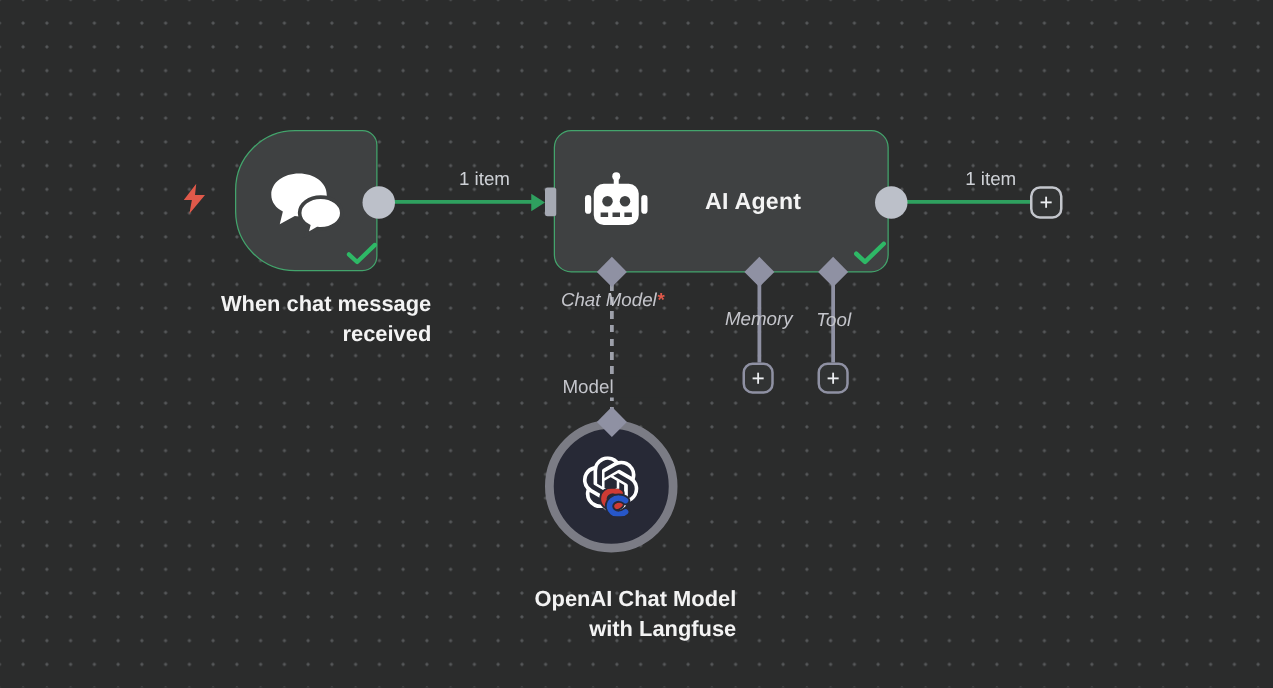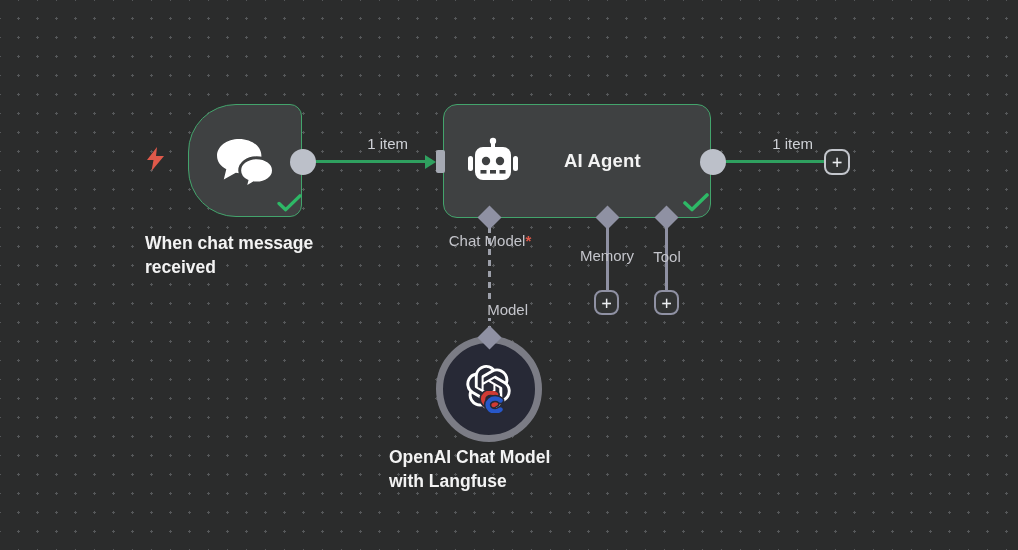--- a/index.html
+++ b/index.html
@@ -20,25 +20,25 @@
   .node-agent{left:443px;top:104px;width:268px;height:114px;border-radius:14px;}
   .node-model{
     left:436px;top:336px;width:106px;height:106px;border-radius:50%;
     background:#272936;border:7px solid #7b7c85;box-sizing:border-box;z-index:2;
   }
   .agent-title{
     position:absolute;left:536px;top:150px;font-size:18.5px;font-weight:bold;
     color:#f3f3f3;letter-spacing:.2px;z-index:3;margin-left:28px;
   }
   .node-label{
-    position:absolute;width:200px;text-align:left;color:#f3f3f3;
+    position:absolute;width:200px;text-align:right;color:#f3f3f3;
     font-size:17.5px;font-weight:bold;line-height:24px;z-index:3;
   }
   .label-trigger{left:145px;top:231px;}
-  .label-model{left:389px;top:445px;}
+  .label-model{left:389px;top:467px;}
   
   .endpoint-circle{
     position:absolute;width:26px;height:26px;border-radius:50%;
     background:#bcc0c9;z-index:4;
   }
   .endpoint-rect{
     position:absolute;left:436px;top:150px;width:9px;height:23px;
     background:#a5a9b3;border-radius:2px;z-index:4;
   }
   .diamond{
@@ -55,25 +55,25 @@
   .wire-v{position:absolute;width:2.5px;background:#8f91a3;z-index:1;}
   .wire-dashed{
     position:absolute;left:488px;top:227px;width:2.5px;height:104px;z-index:1;
     background:repeating-linear-gradient(to bottom,#9da0aa 0 6px,transparent 6px 11px);
   }
   .items-label{
     position:absolute;width:70px;text-align:right;color:#ced1d6;
     font-size:15px;z-index:3;
   }
   .port-label{
-    position:absolute;text-align:center;color:#c4c5cb;font-size:15px;z-index:3;
+    position:absolute;text-align:center;color:#c4c5cb;font-size:15px;z-index:3;font-style:italic;
   }
   .asterisk{color:#e0594a;font-weight:bold;}
   .model-port-label{
-    position:absolute;left:450px;top:301px;width:78px;text-align:right;
+    position:absolute;left:450px;top:301px;width:78px;text-align:left;
     color:#c4c5cb;font-size:15px;background:#2b2c2c;z-index:2;
   }
   .plus-btn{
     position:absolute;box-sizing:border-box;background:#313333;
     border:2.5px solid #8f91a3;border-radius:8px;color:#eceef1;
     font-size:17px;font-weight:400;text-align:center;z-index:4;
     display:flex;align-items:center;justify-content:center;cursor:pointer;
     font-family:"DejaVu Sans Mono",monospace;
   }
   .plus-main{left:824px;top:149px;width:26px;height:26px;border-color:#c3c6cc;}

